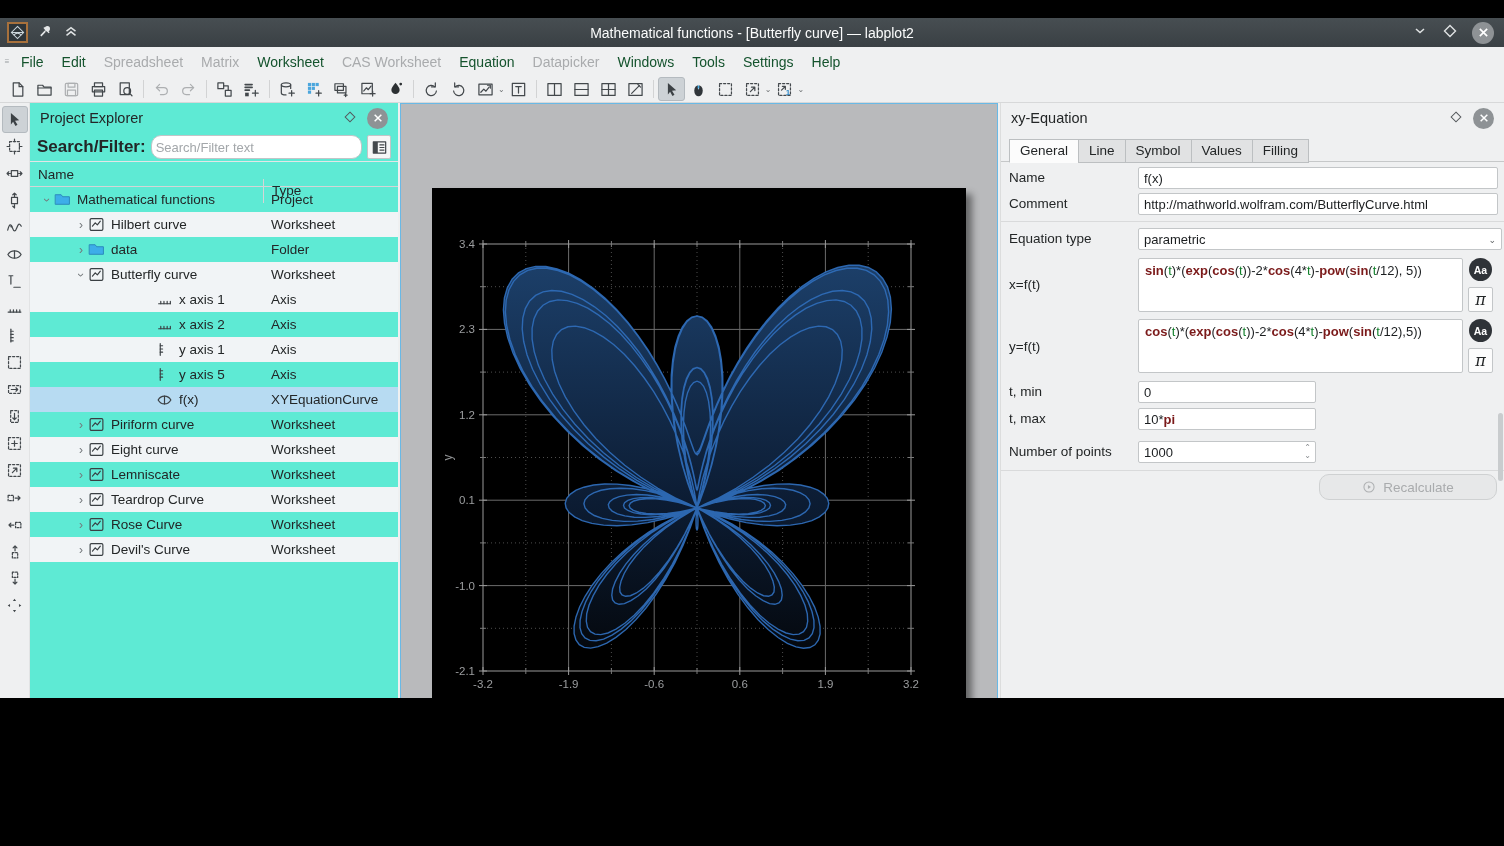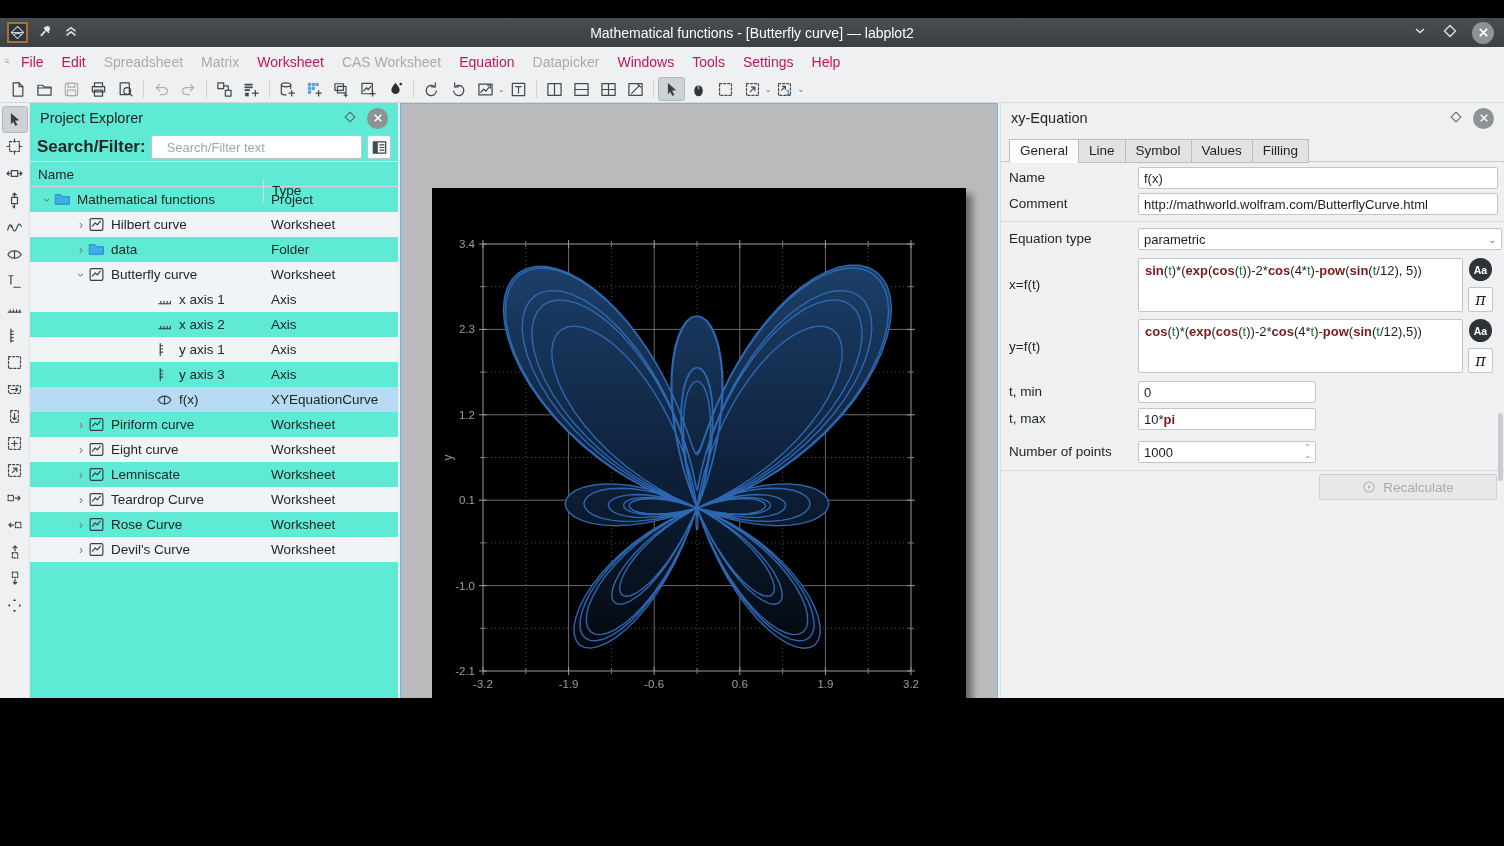--- a/index.html
+++ b/index.html
@@ -11,21 +11,21 @@
   .tb-left{display:flex;align-items:center;gap:10px;padding-left:7px;z-index:2;}
   .appicon{width:21px;height:21px;background:#2e3539;border:2px solid #a8713c;box-sizing:border-box;
            display:flex;align-items:center;justify-content:center;}
   .tb-title{position:absolute;left:0;width:100%;text-align:center;color:#fbfcfc;font-size:14px;}
   .tb-right{position:absolute;right:10px;display:flex;align-items:center;gap:14px;z-index:2;}
   .circleX{width:22px;height:22px;border-radius:50%;background:#8e9295;display:flex;align-items:center;justify-content:center;}
   
   .menubar{position:absolute;left:0;top:47px;width:1504px;height:29px;background:#eff0f1;
            display:flex;align-items:center;padding-left:2px;box-sizing:border-box;}
   .menu-mark{color:#9aa0a3;font-size:8px;width:10px;text-align:center;}
-  .menu-item{padding:4px 9px;font-size:14px;color:#be185d;}
+  .menu-item{padding:4px 9px;font-size:14px;color:#14532d;}
   .menu-item.disabled{color:#a9abad;}
   .toolbar{position:absolute;left:0;top:76px;width:1504px;height:27px;background:#eff0f1;
            border-bottom:1px solid #d7d8d9;display:flex;align-items:center;padding-left:4px;box-sizing:border-box;}
   .tbtn{width:27px;height:24px;display:flex;align-items:center;justify-content:center;border-radius:3px;box-sizing:border-box;}
   .tbtn.active{background:#cdd2d6;border:1px solid #b4babf;}
   .tbtn.disabled{opacity:.38;}
   .tsep{width:1px;height:18px;background:#d2d3d4;margin:0 4px;}
   .dd{font-size:8px;color:#6e7module173;color:#6e7173;margin-left:-1px;}
   .ic{width:17px;height:17px;stroke:#43484c;fill:none;stroke-width:1.15;stroke-linecap:round;stroke-linejoin:round;}
   
@@ -34,21 +34,21 @@
         display:flex;flex-direction:column;align-items:center;padding-top:3px;box-sizing:border-box;}
   .sbtn{width:26px;height:27px;display:flex;align-items:center;justify-content:center;border-radius:3px;box-sizing:border-box;flex:0 0 auto;}
   .sbtn.active{background:#cdd2d6;border:1px solid #b4babf;}
   
   .dockL{position:absolute;left:30px;top:0;width:368px;height:709px;background:#5eead4;}
   .dock-h{height:30px;display:flex;align-items:center;padding:0 10px;font-size:14.5px;position:relative;}
   .dock-h .sp{flex:1;}
   .diamond-ic{width:14px;height:14px;stroke:#54585c;fill:none;stroke-width:1.2;}
   .srow{display:flex;align-items:center;padding:0 7px;gap:5px;height:28px;}
   .srow label{font-weight:bold;font-size:17px;}
-  .sinput{flex:1;height:22px;border:1px solid #c2c5c7;border-radius:2px;background:#fff;padding:0 15px;
+  .sinput{flex:1;height:22px;border:1px solid #c2c5c7;border-radius:10px;background:#fff;padding:0 4px;
           font-size:13px;font-family:inherit;color:#232627;min-width:0;}
   .sinput::placeholder{color:#a3a7aa;}
   .minisq{width:24px;height:24px;border:1px solid #c2c5c7;border-radius:2px;background:#f6f7f7;
           display:flex;align-items:center;justify-content:center;box-sizing:border-box;}
   .thead{display:flex;height:24px;border-bottom:1px solid #d4d5d6;border-top:1px solid #e4e5e6;align-items:center;position:relative;}
   .thead .c1{padding-left:8px;width:225px;}
   .thead .c2{padding-left:8px;border-left:1px solid #d4d5d6;flex:1;height:100%;display:flex;align-items:center;margin-top:33px;}
   .tree{position:relative;}
   .trow{height:25px;display:flex;align-items:center;position:relative;font-size:13.5px;white-space:nowrap;}
   .trow.alt{background:#f1f4f6;}
@@ -79,21 +79,21 @@
   .eqbox{height:54px;align-items:flex-start;padding:4px 6px;line-height:1.25;}
   .fn{color:#7b1a1a;font-weight:bold;}
   .vt{color:#11802b;}
   .combo .chev{position:absolute;right:5px;top:6px;font-size:9px;color:#5f6periodic365;color:#5f6365;}
   .aabtn{position:absolute;width:23px;height:23px;border-radius:50%;background:#2f3338;color:#fdfdfd;
          font-size:10.5px;font-weight:bold;display:flex;align-items:center;justify-content:center;}
   .pibtn{position:absolute;width:25px;height:25px;border:1px solid #c3c6c8;border-radius:2px;background:#fcfcfc;
          font-size:16px;font-family:"DejaVu Serif",serif;font-style:italic;display:flex;align-items:center;justify-content:center;box-sizing:border-box;}
   .spin{position:absolute;right:4px;top:2px;display:flex;flex-direction:column;line-height:8px;font-size:8px;color:#85898c;}
   .sepline{position:absolute;left:0;right:0;height:1px;background:#d9dadb;}
-  .recalc{position:absolute;width:178px;height:26px;background:#e7e8e9;border:1px solid #cfd1d2;border-radius:2px;
+  .recalc{position:absolute;width:178px;height:26px;background:#e7e8e9;border:1px solid #cfd1d2;border-radius:10px;
           color:#a9abad;font-size:13.5px;display:flex;align-items:center;justify-content:center;gap:7px;box-sizing:border-box;}
   .visrow{position:absolute;display:flex;align-items:center;gap:6px;font-size:13.5px;}
   .chk{width:11px;height:11px;background:#3daee9;border:1px solid #2d94cc;border-radius:2px;}
   .miniB{position:absolute;width:24px;height:23px;border:1px solid #c6c8ca;border-radius:2px;background:#f4f5f5;
          display:flex;align-items:center;justify-content:center;box-sizing:border-box;}
   .miniB svg{stroke:#7e8286;}
   .rsb{position:absolute;right:1px;top:310px;width:5px;height:68px;background:#c9cccE;border-radius:2.5px;}
   
   .ptick{font-size:11.5px;fill:#9c9ea0;font-family:"Liberation Sans","DejaVu Sans",sans-serif;}
   .ptitle{font-size:12px;fill:#8f9193;font-family:"Liberation Sans","DejaVu Sans",sans-serif;}
@@ -560,21 +560,21 @@
               </svg></span>
     <span class="tname">y axis 1</span>
     <span class="ttype">Axis</span>
   </div>
           <div class="trow" style="padding-left: 112px;">
     <span class="exp"></span>
     <span class="ticon"><svg class="ic" viewBox="0 0 16 16">
                 <path d="M4 2.5v11"></path>
                 <path d="M4 4.5h2.2M4 7.5h2.2M4 10.5h2.2"></path>
               </svg></span>
-    <span class="tname">y axis 3</span>
+    <span class="tname">y axis 5</span>
     <span class="ttype">Axis</span>
   </div>
           <div class="trow alt selected" style="padding-left: 112px;">
     <span class="exp"></span>
     <span class="ticon"><svg class="ic" viewBox="0 0 16 16">
                 <path d="M2 8.5C4.8 3.6 11.2 3.6 14 8.5c-2.8 4.9-9.2 4.9-12 0z"></path>
                 <path d="M8 4.8v7.4"></path>
               </svg></span>
     <span class="tname">f(x)</span>
     <span class="ttype">XYEquationCurve</span>

